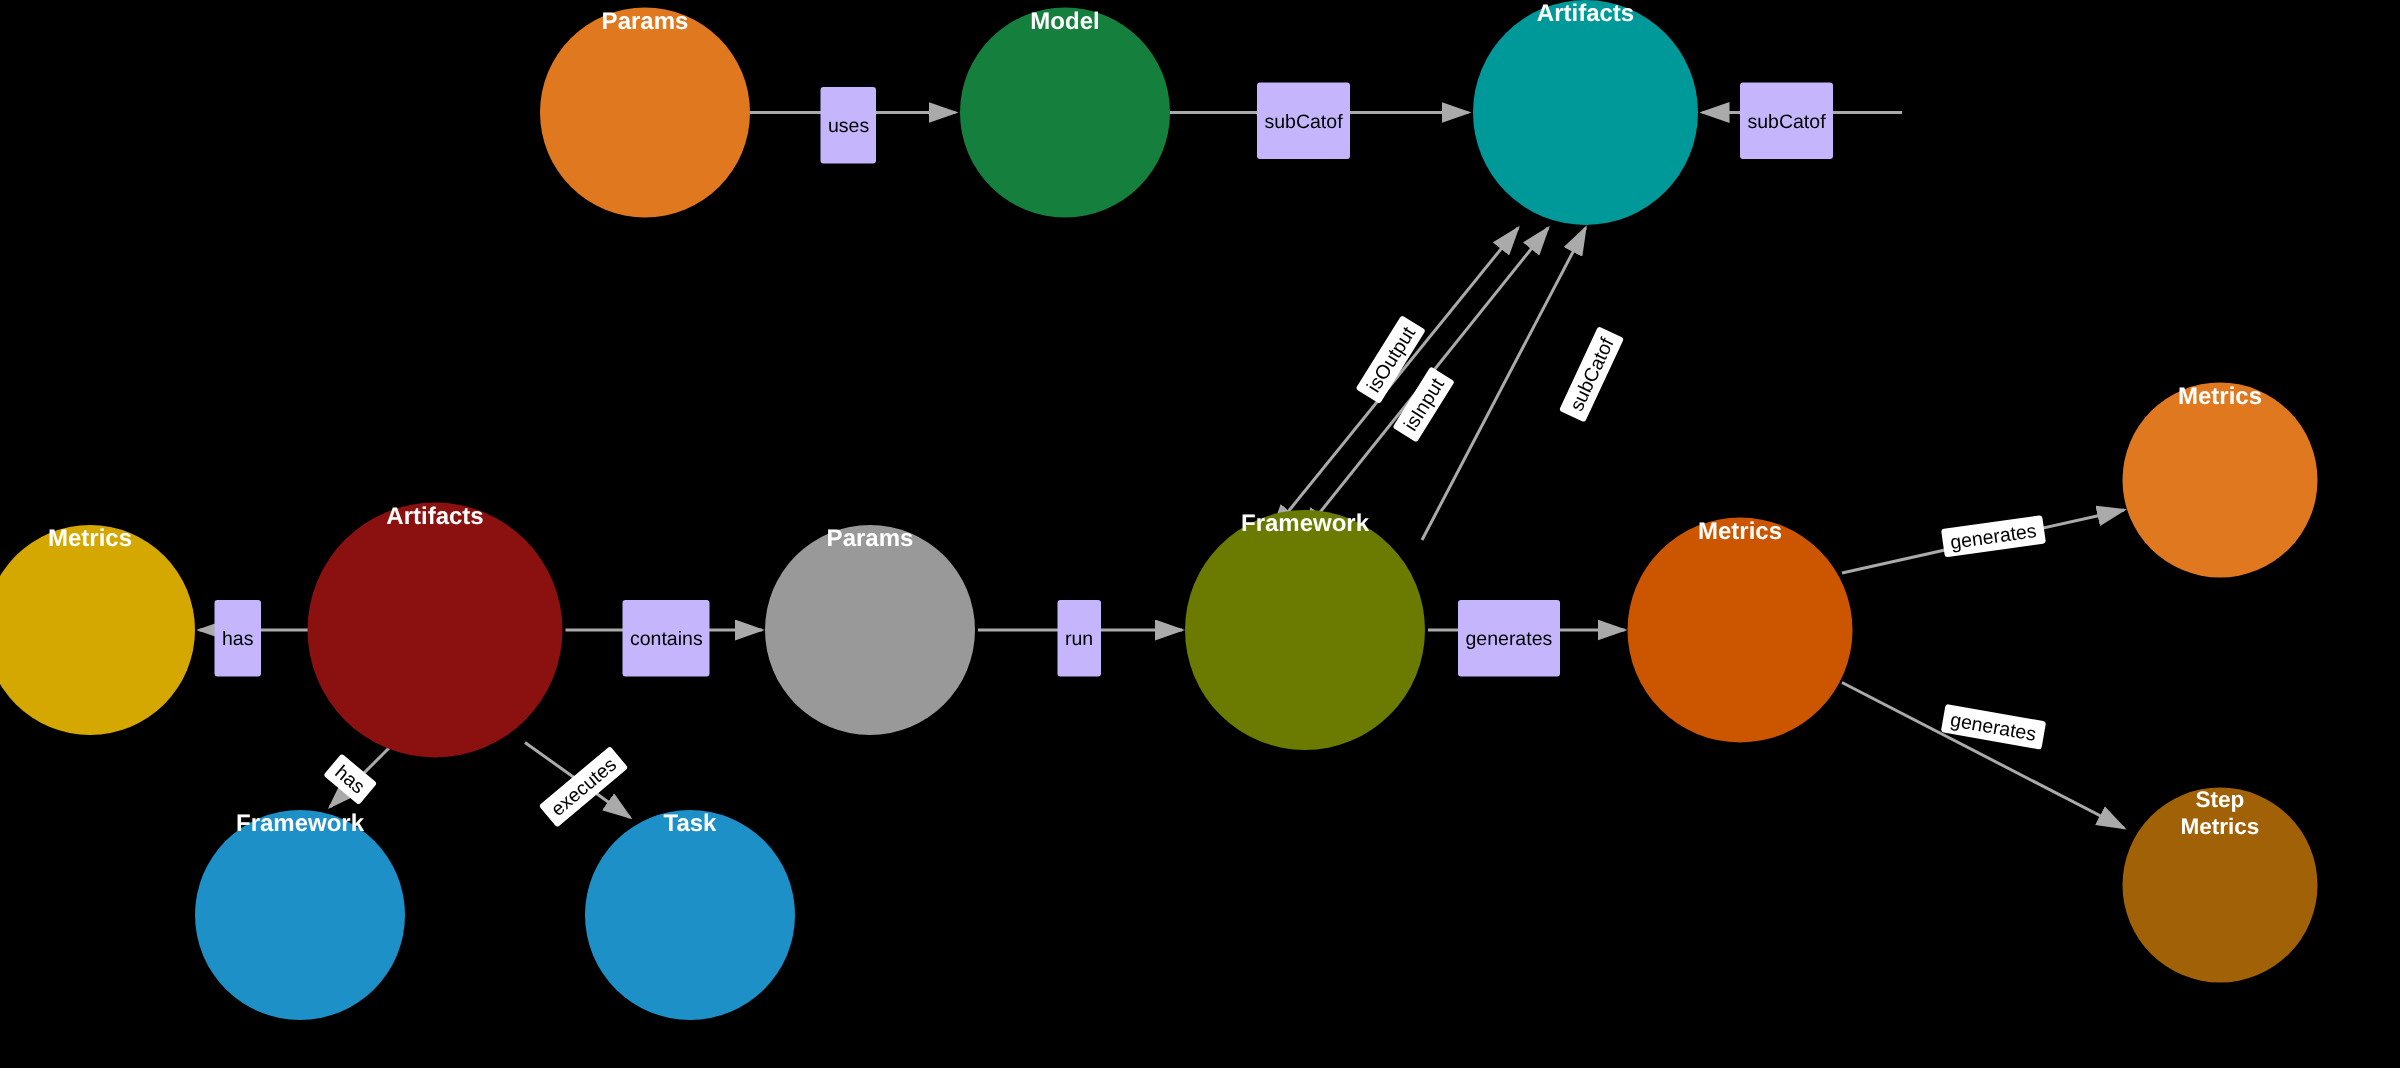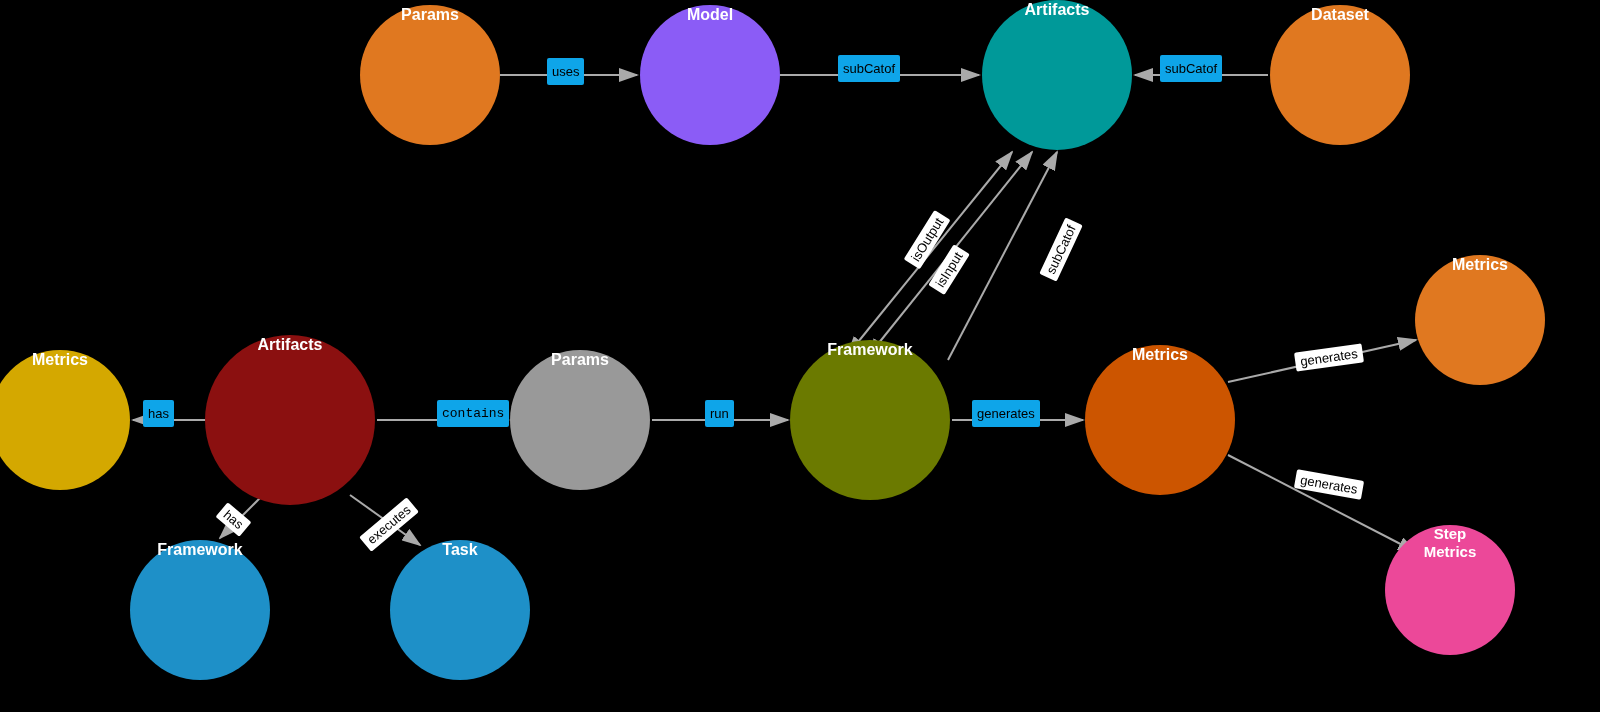--- a/index.html
+++ b/index.html
@@ -36,25 +36,25 @@
     }
     .node-label {
       font-size: 16px;
       font-weight: bold;
       color: white;
       text-align: center;
       line-height: 1.2;
     }
     .edge-label {
       position: absolute;
-      background: #0ea5e9;
+      background: #c4b5fd;
       color: black;
       font-size: 13px;
       font-weight: normal;
-      padding: 6px 5px;
+      padding: 18px 5px;
       border-radius: 2px;
       white-space: nowrap;
     }
     .edge-label-rotated {
       position: absolute;
       background: white;
       color: black;
       font-size: 13px;
       font-weight: normal;
       padding: 2px 5px;
@@ -107,21 +107,21 @@
   </svg>
 
   <div class="edge-label" style="left:547px; top:58px;">uses</div>
 
   <div class="edge-label" style="left:838px; top:55px;">subCatof</div>
 
   <div class="edge-label" style="left:1160px; top:55px;">subCatof</div>
 
   <div class="edge-label" style="left:143px; top:400px;">has</div>
 
-  <div class="edge-label" style="left:437px; top:400px;font-family:Liberation Mono, monospace;">contains</div>
+  <div class="edge-label" style="left:415px; top:400px;">contains</div>
 
   <div class="edge-label" style="left:685px; top:400px;margin-left:20px;">run</div>
 
   <div class="edge-label" style="left:972px; top:400px;">generates</div>
 
   <div class="edge-label-rotated" style="left:218px; top:510px; transform: rotate(40deg);">has</div>
 
   <div class="edge-label-rotated" style="left:358px; top:515px; transform: rotate(-40deg);">executes</div>
 
   <div class="edge-label-rotated" style="left:898px; top:230px; transform: rotate(-58deg);">isOutput</div>
@@ -131,31 +131,28 @@
   <div class="edge-label-rotated" style="left:1030px; top:240px; transform: rotate(-65deg);">subCatof</div>
 
   <div class="edge-label-rotated" style="left:1295px; top:348px; transform: rotate(-8deg);">generates</div>
 
   <div class="edge-label-rotated" style="left:1295px; top:475px; transform: rotate(10deg);">generates</div>
 
   <div class="node" style="left:360px; top:5px; width:140px; height:140px; background:#E07820;">
     <span class="node-label">Params</span>
   </div>
 
-  <div class="node" style="left:640px; top:5px; width:140px; height:140px; background:#8b5cf6;">
+  <div class="node" style="left:640px; top:5px; width:140px; height:140px; background:#15803d;">
     <span class="node-label">Model</span>
   </div>
 
   <div class="node" style="left:982px; top:0px; width:150px; height:150px; background:#009999;">
     <span class="node-label">Artifacts</span>
   </div>
 
-  <div class="node" style="left:1270px; top:5px; width:140px; height:140px; background:#E07820;">
-    <span class="node-label">Dataset</span>
-  </div>
 
   <div class="node" style="left:-10px; top:350px; width:140px; height:140px; background:#D4A800;">
     <span class="node-label">Metrics</span>
   </div>
 
   <div class="node" style="left:205px; top:335px; width:170px; height:170px; background:#8B1010;">
     <span class="node-label">Artifacts</span>
   </div>
 
   <div class="node" style="left:510px; top:350px; width:140px; height:140px; background:#999999;">
@@ -175,17 +172,17 @@
   </div>
 
   <div class="node" style="left:130px; top:540px; width:140px; height:140px; background:#1E90C8;">
     <span class="node-label">Framework</span>
   </div>
 
   <div class="node" style="left:1415px; top:255px; width:130px; height:130px; background:#E07820;">
     <span class="node-label">Metrics</span>
   </div>
 
-  <div class="node" style="left:1385px; top:525px; width:130px; height:130px; background:#ec4899;">
+  <div class="node" style="left:1415px; top:525px; width:130px; height:130px; background:#a16207;">
     <span class="node-label" style="font-size:15px;">Step<br>Metrics</span>
   </div>
 
 </div>
 
 </body></html>

